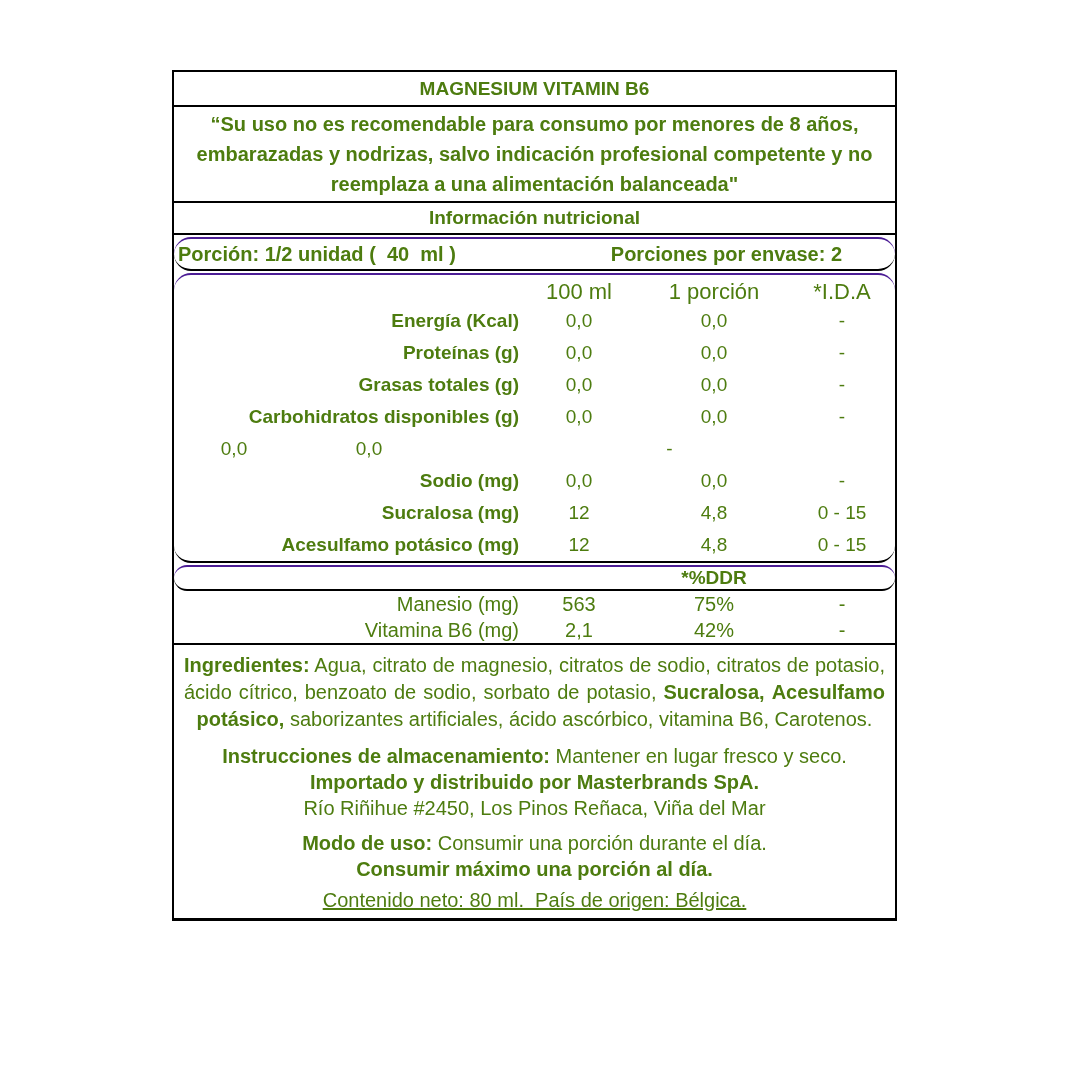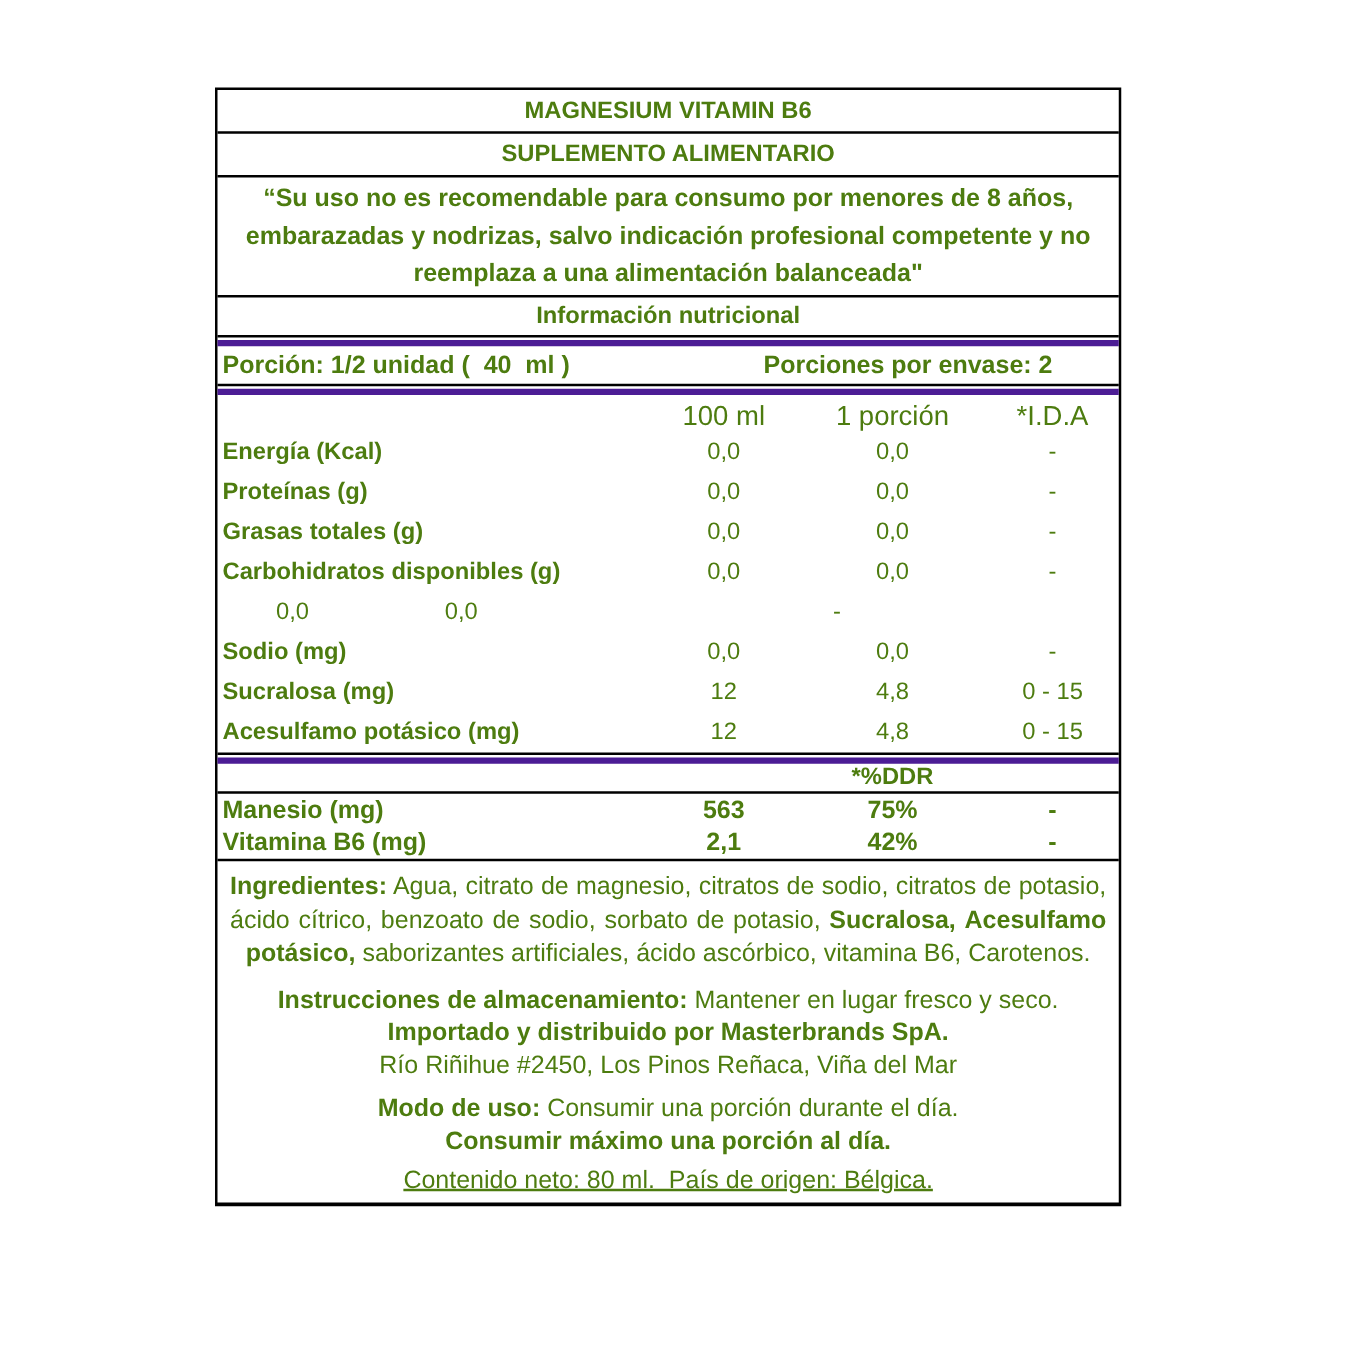--- a/index.html
+++ b/index.html
@@ -7,61 +7,60 @@
     position:relative;width:1080px;height:1080px;background:#fff;
     font-family:"Liberation Sans",sans-serif;color:#4d7c0f;
     -webkit-font-smoothing:antialiased;
   }
   .label{
     position:absolute;left:172px;top:70px;width:725px;
     border:2px solid #000;border-bottom-width:3px;box-sizing:border-box;
     background:#fff;
   }
   .sec{border-bottom:2px solid #000;}
-  .sec.dbl{border-top:5px solid #4c1d95;margin-top:2px;}
+  .sec.dbl{border-top:2px solid #4c1d95;margin-top:2px;border-radius:17px;}
 
   .title-row{height:33px;line-height:33px;text-align:center;font-weight:bold;font-size:19px;}
   .subtitle-row{height:33px;line-height:33px;text-align:center;font-weight:bold;font-size:19px;}
   .warning{padding:2px 6px;font-weight:bold;font-size:20px;line-height:30px;text-align:center;}
   .info-header{height:30px;line-height:30px;text-align:center;font-weight:bold;font-size:19px;}
 
   .portion-row{height:30px;line-height:30px;display:flex;font-weight:bold;font-size:20px;}
   .portion-left{padding-left:4px;white-space:pre;}
   .portion-right{margin-left:auto;margin-right:53px;}
 
   .ntable{padding:4px 0 0 0;font-size:19px;}
   .trow{display:flex;align-items:center;}
   .trow.hdr{height:26px;font-size:22px;font-weight:normal;}
   .trow.body{height:32px;}
-  .c0{width:345px;padding-left:4px;text-align:left;box-sizing:border-box;}
+  .c0{width:345px;padding-left:22px;text-align:right;box-sizing:border-box;}
   .c1{width:120px;text-align:center;}
   .c2{width:150px;text-align:center;}
   .c3{flex:1;text-align:center;}
   .bold{font-weight:bold;}
   .reg{font-weight:normal;}
 
   .ddr-row{height:22px;line-height:22px;display:flex;font-weight:bold;font-size:19px;}
-  .mineral-row{display:flex;height:26px;line-height:26px;font-size:20px;font-weight:bold;}
+  .mineral-row{display:flex;height:26px;line-height:26px;font-size:20px;font-weight:normal;}
 
   .footer{padding:7px 10px 0 10px;font-size:20px;text-align:center;}
   .ingredients{text-align:justify;text-align-last:center;line-height:27px;margin:0 0 10px 0;}
   .footer p{margin:0;line-height:26px;}
   .mb9{margin-bottom:9px !important;}
   .mb5{margin-bottom:5px !important;}
   .pre{white-space:pre;text-decoration:underline;}
 </style>
 </head>
 <body>
 
 <div class="canvas">
   <div class="label">
 
     <div class="sec title-row">MAGNESIUM VITAMIN B6</div>
 
-    <div class="sec subtitle-row">SUPLEMENTO ALIMENTARIO</div>
 
     <div class="sec warning">“Su uso no es recomendable para consumo por menores de 8 años, embarazadas y nodrizas, salvo indicación profesional competente y no reemplaza a una alimentación balanceada"</div>
 
     <div class="sec info-header">Información nutricional</div>
 
     <div class="sec dbl portion-row">
       <span class="portion-left">Porción: 1/2 unidad (  40  ml )</span>
       <span class="portion-right">Porciones por envase: 2</span>
     </div>
 

